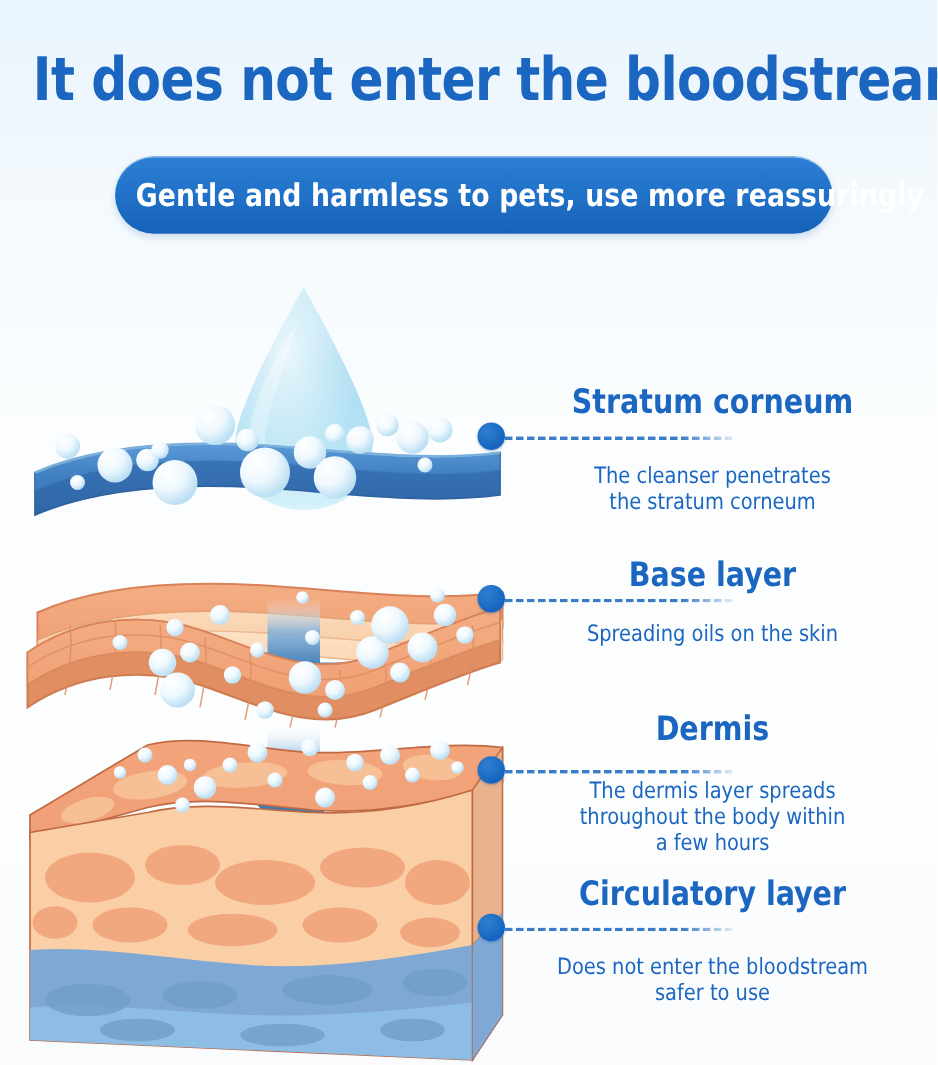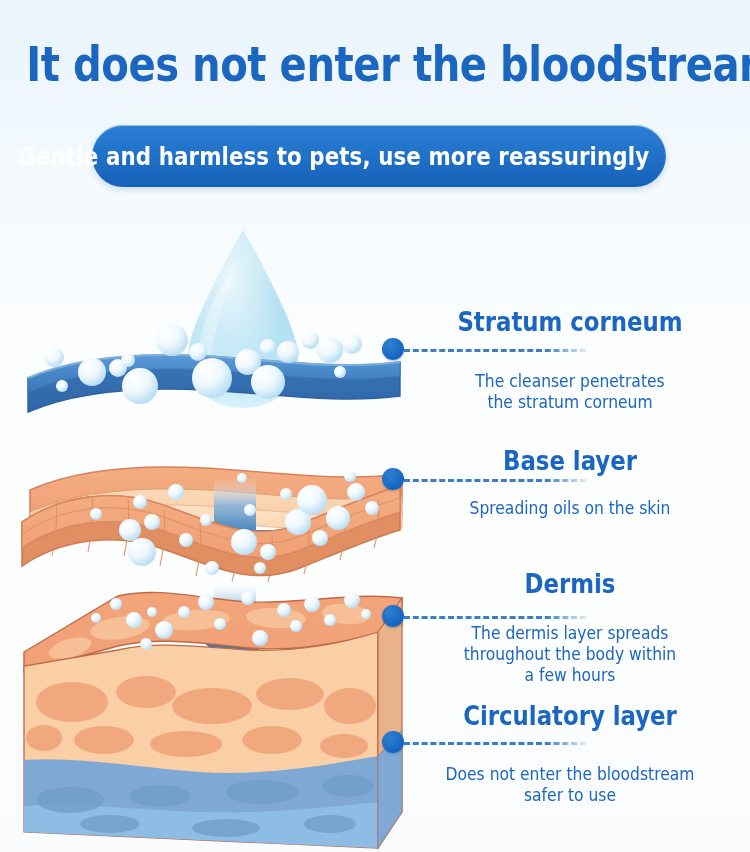--- a/index.html
+++ b/index.html
@@ -26,21 +26,21 @@
     transform:scaleX(0.93);
     transform-origin:center;
     white-space:nowrap;
     text-shadow:0 1px 0 rgba(255,255,255,0.6);
   }
   .pill{
     position:absolute;left:92px;top:125px;width:574px;height:62px;
     border-radius:31px;
     background:linear-gradient(180deg,#2b7fd4 0%,#2173c9 45%,#1761b8 100%);
     box-shadow:0 3px 6px rgba(30,90,160,0.18),0 1px 0 rgba(255,255,255,0.5) inset;
-    display:flex;align-items:center;justify-content:flex-end;
+    display:flex;align-items:center;justify-content:flex-start;
   }
   .pill-text{
     color:#ffffff;
     font-family:"Liberation Sans Narrow","DejaVu Sans Condensed","Liberation Sans",sans-serif;
     font-weight:bold;font-size:25px;
     transform:scaleX(0.95);
     white-space:nowrap;
     letter-spacing:0.1px;
   }
 

